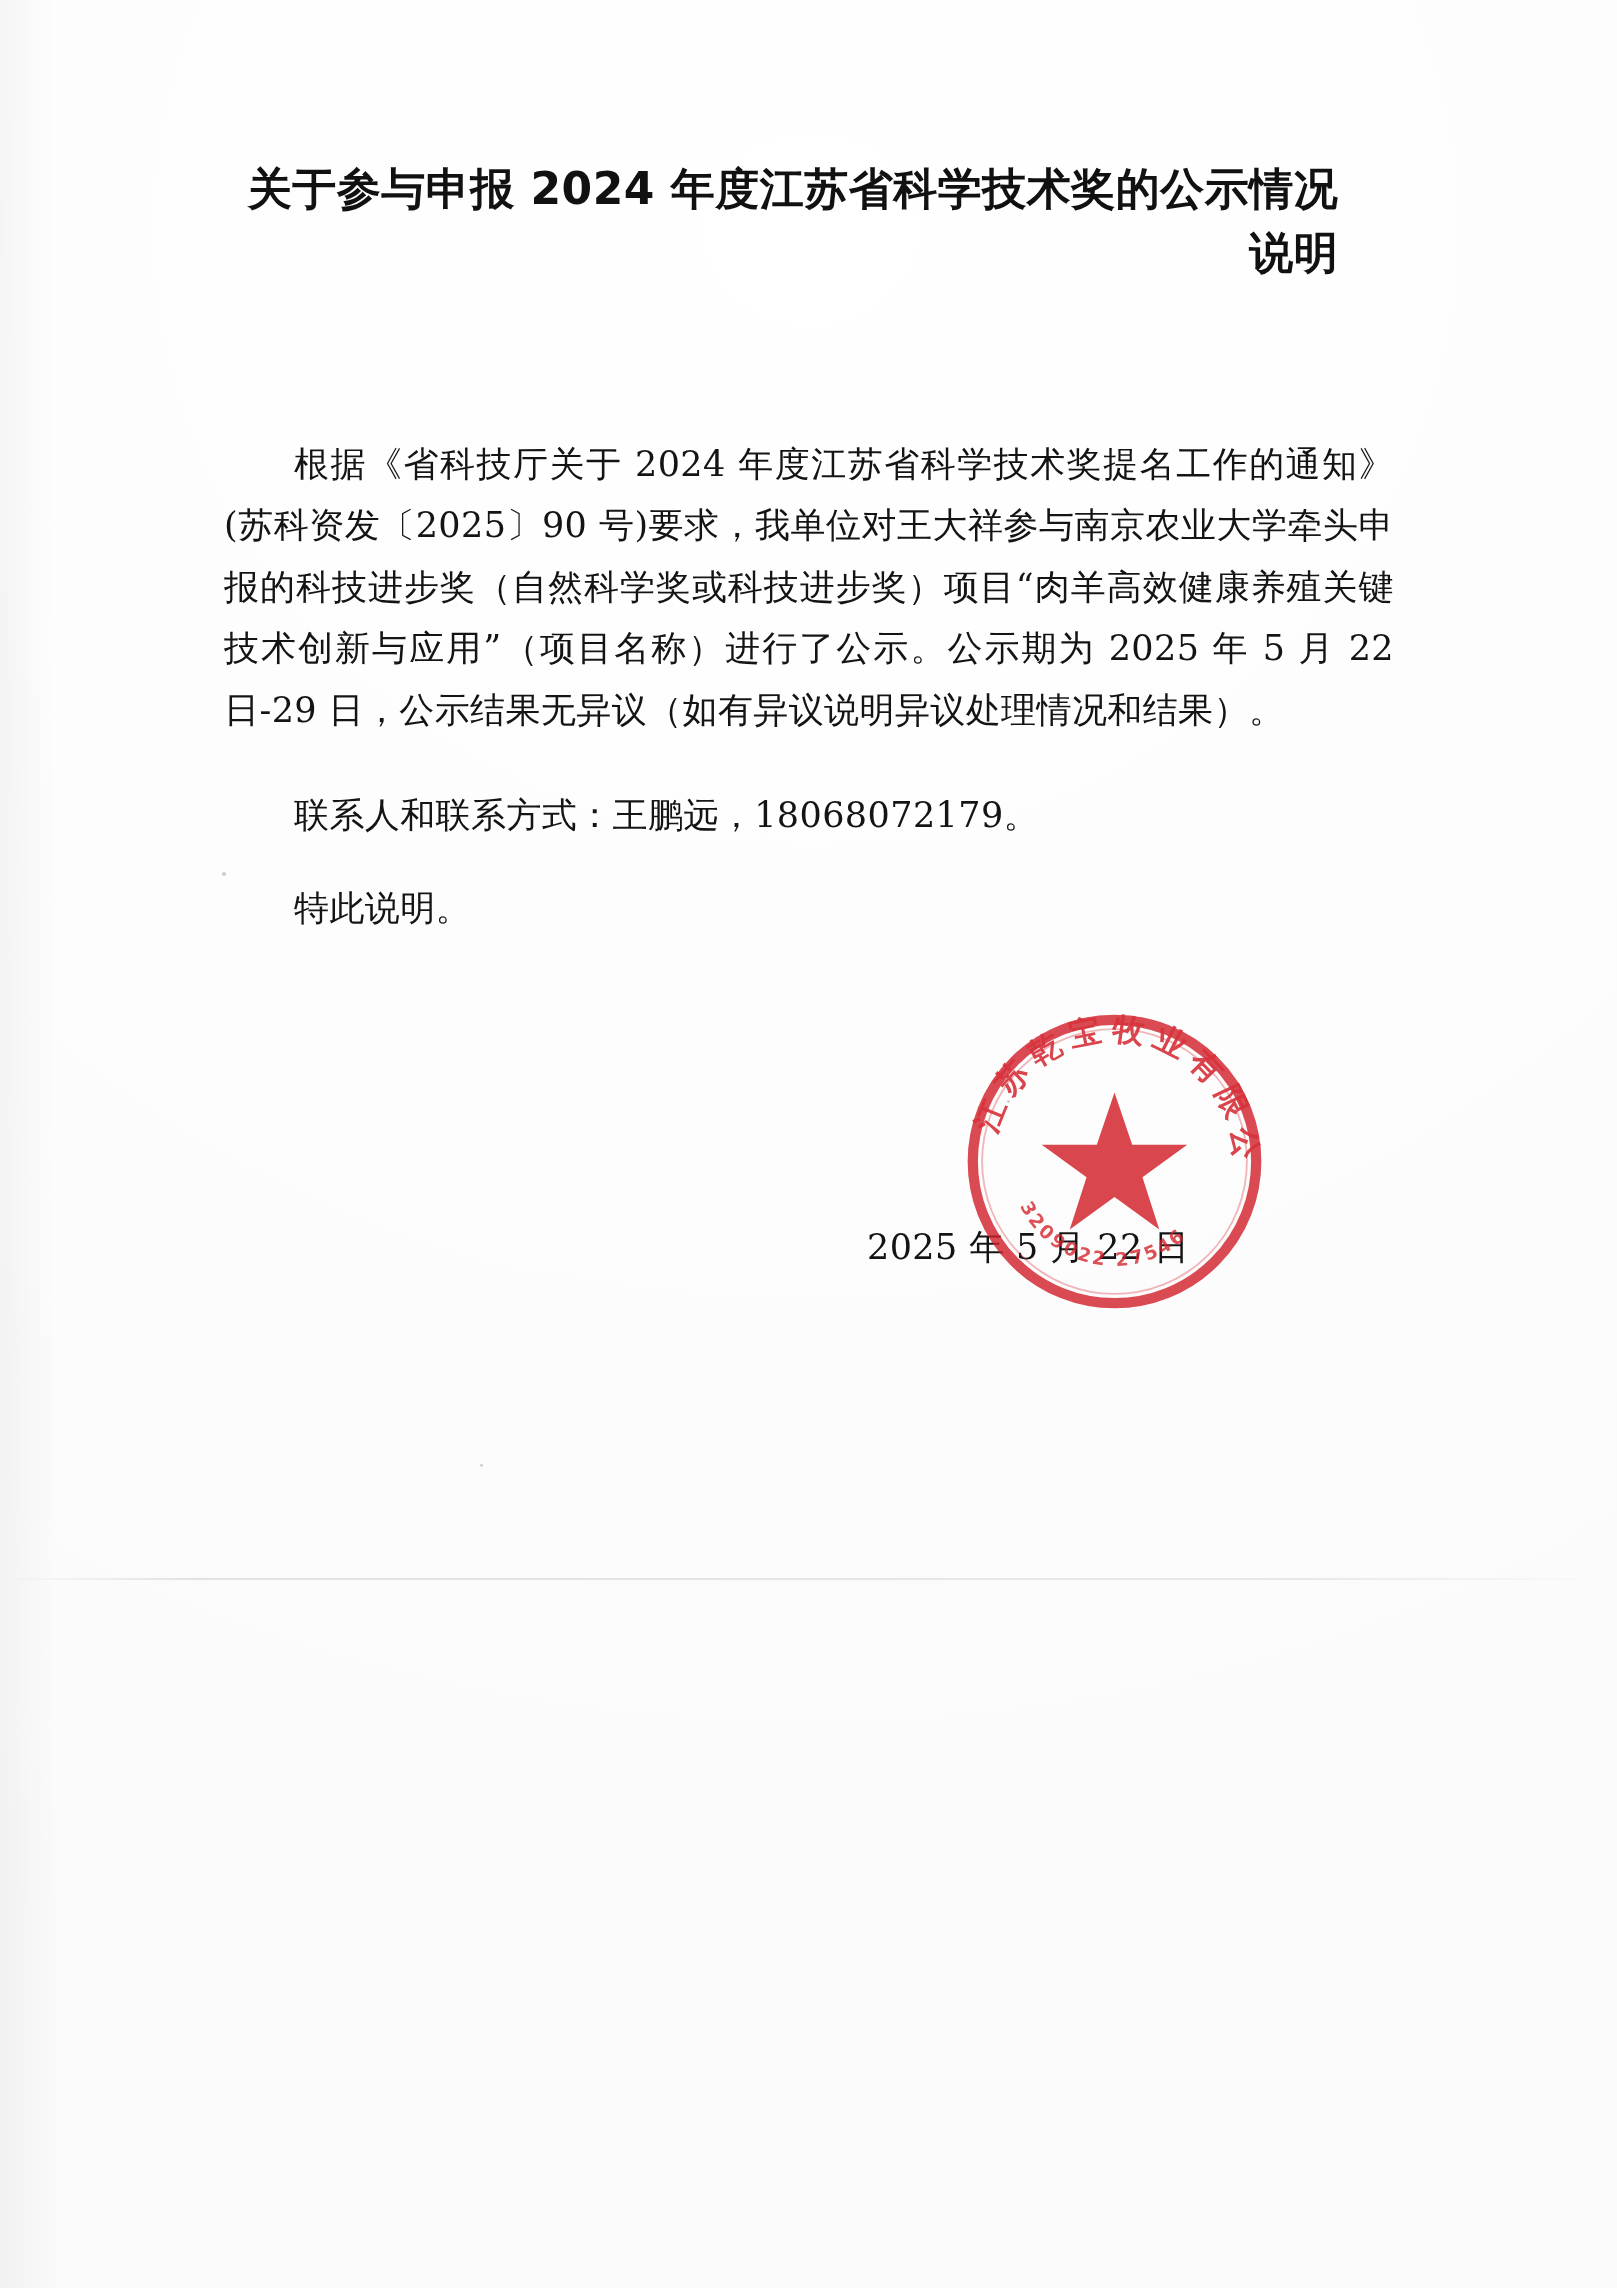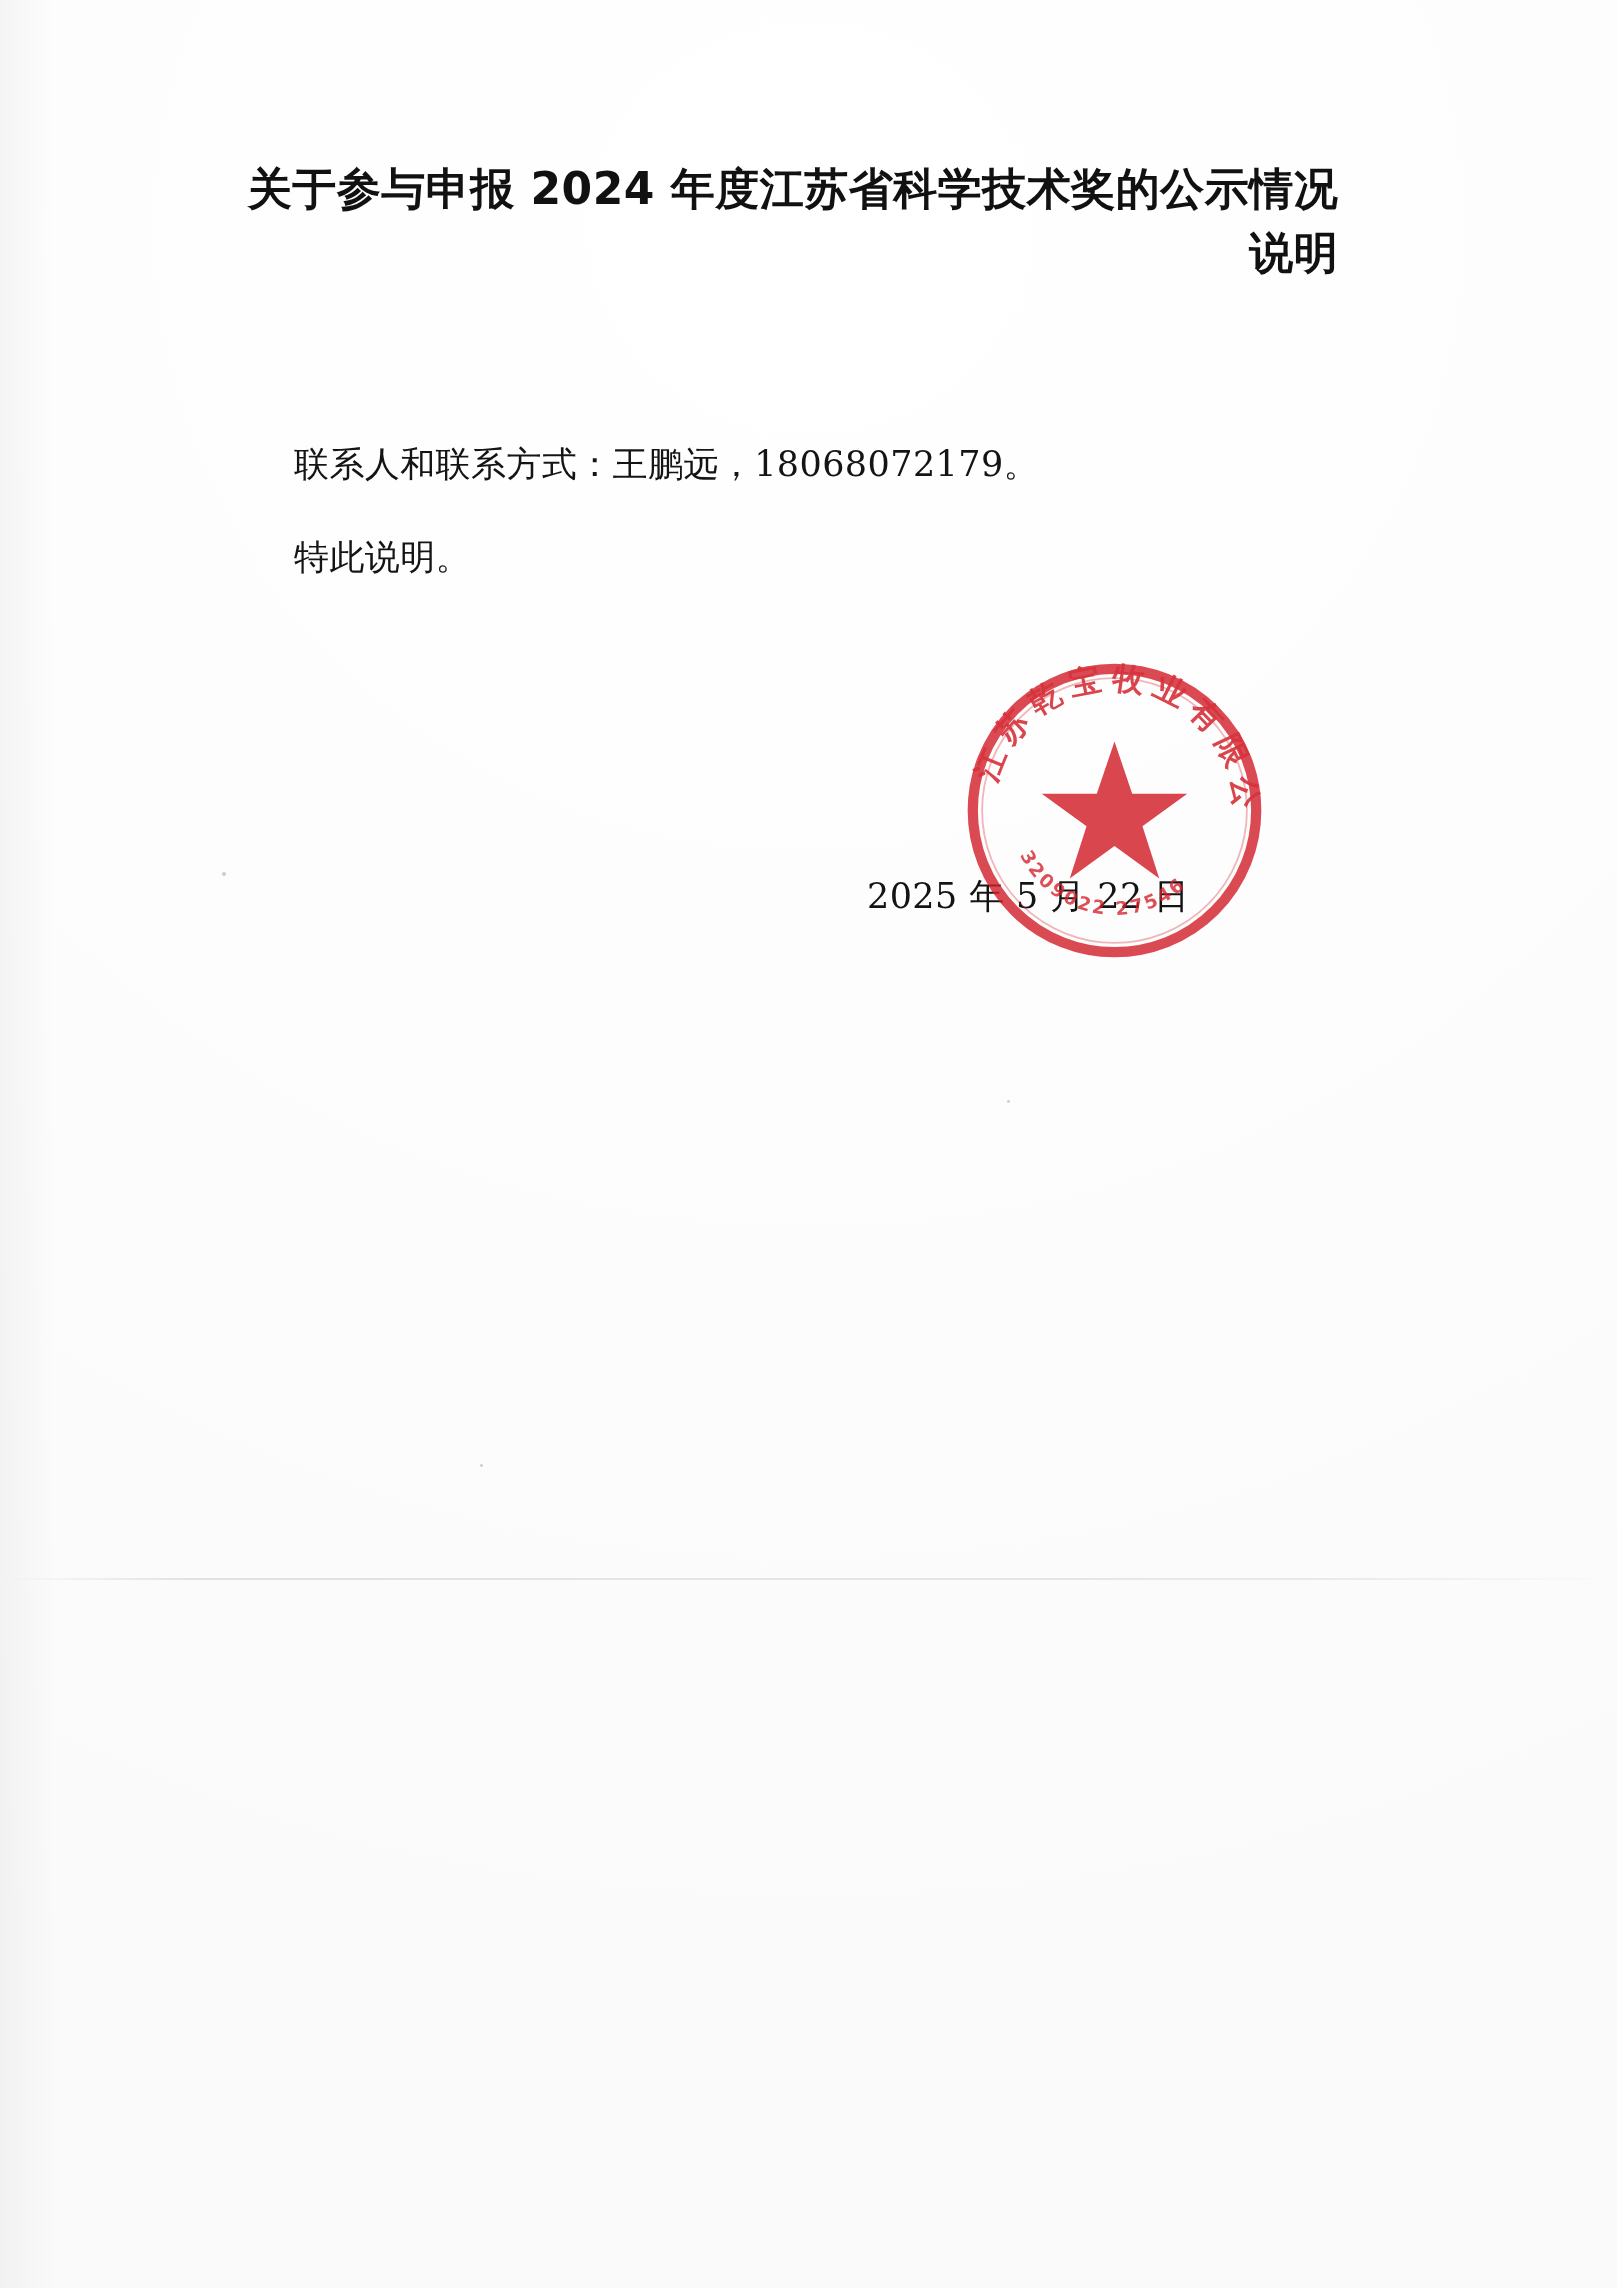--- a/index.html
+++ b/index.html
@@ -129,20 +129,21 @@
 <body>
 
 <div class="page">
 
   <div class="content">
 
     <h1 class="doc-title">关于参与申报 2024 年度江苏省科学技术奖的公示情况说明</h1>
 
     <div class="body-block">
 
+      <p class="para indent">根据《省科技厅关于 2024 年度江苏省科学技术奖提名工作的通知》(苏科资发〔2025〕90 号)要求，我单位对王大祥参与南京农业大学牵头申报的科技进步奖（自然科学奖或科技进步奖）项目“肉羊高效健康养殖关键技术创新与应用”（项目名称）进行了公示。公示期为 2025 年 5 月 22 日-29 日，公示结果无异议（如有异议说明异议处理情况和结果）。</p>
 
       <p class="para indent tight">联系人和联系方式：王鹏远，18068072179。</p>
 
       <p class="para indent tight">特此说明。</p>
     </div>
 
     <div class="sign-block">
 
 
       <div class="sign-line sign-date">2025 年 5 月 22 日</div>

